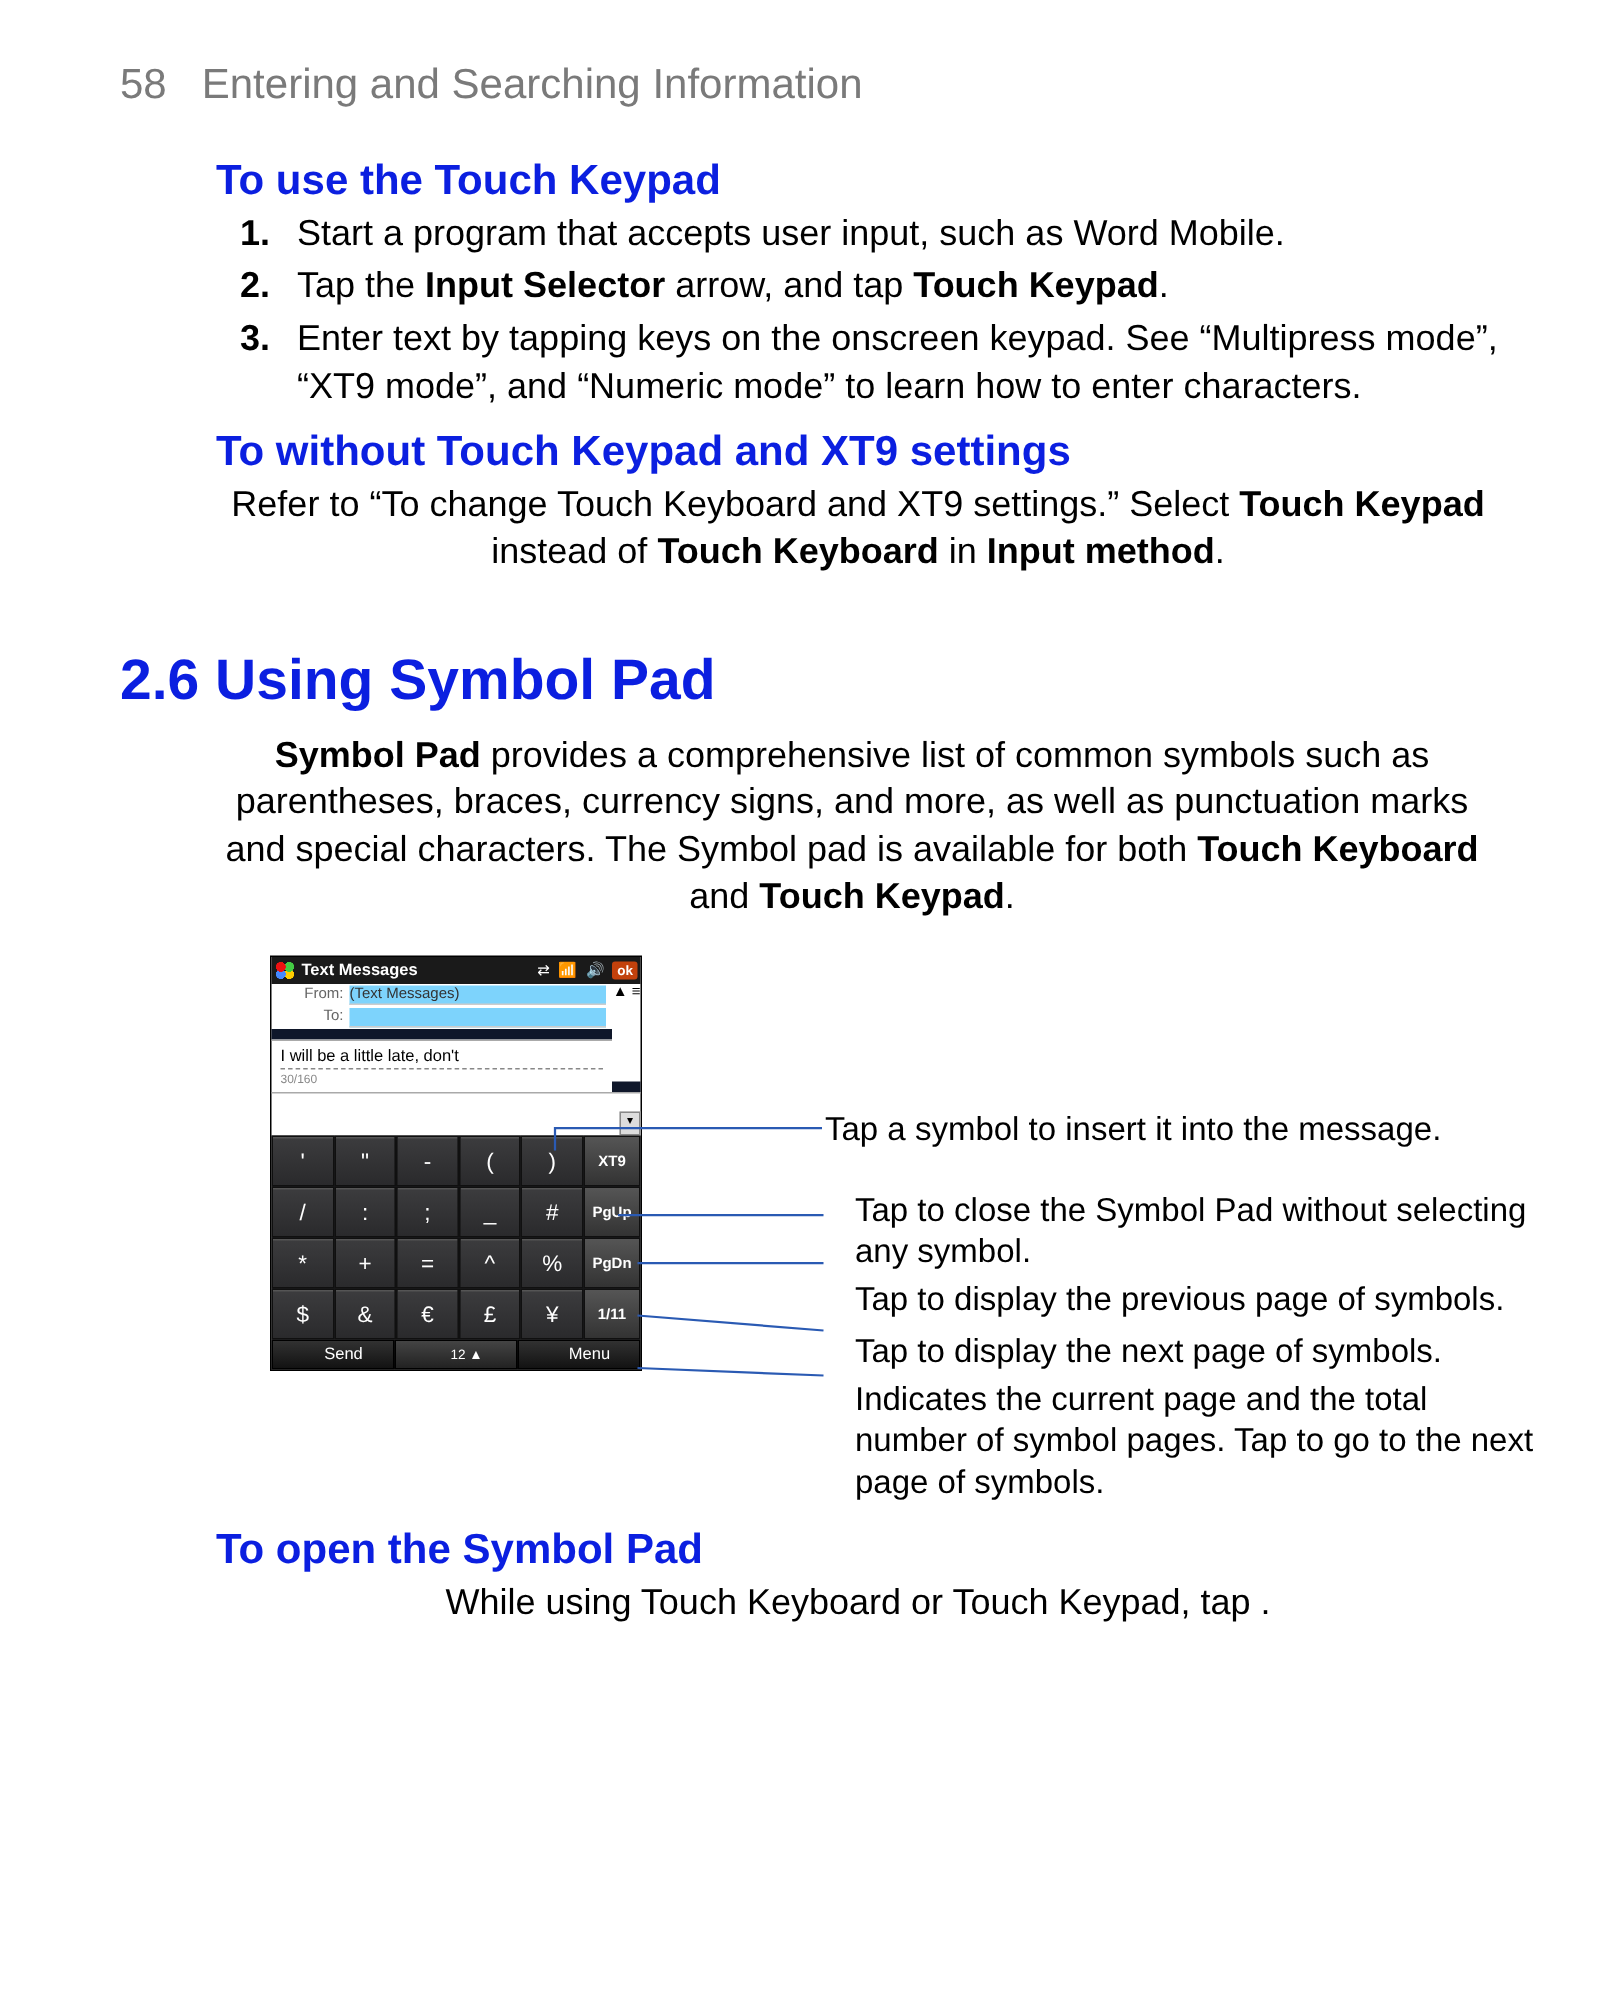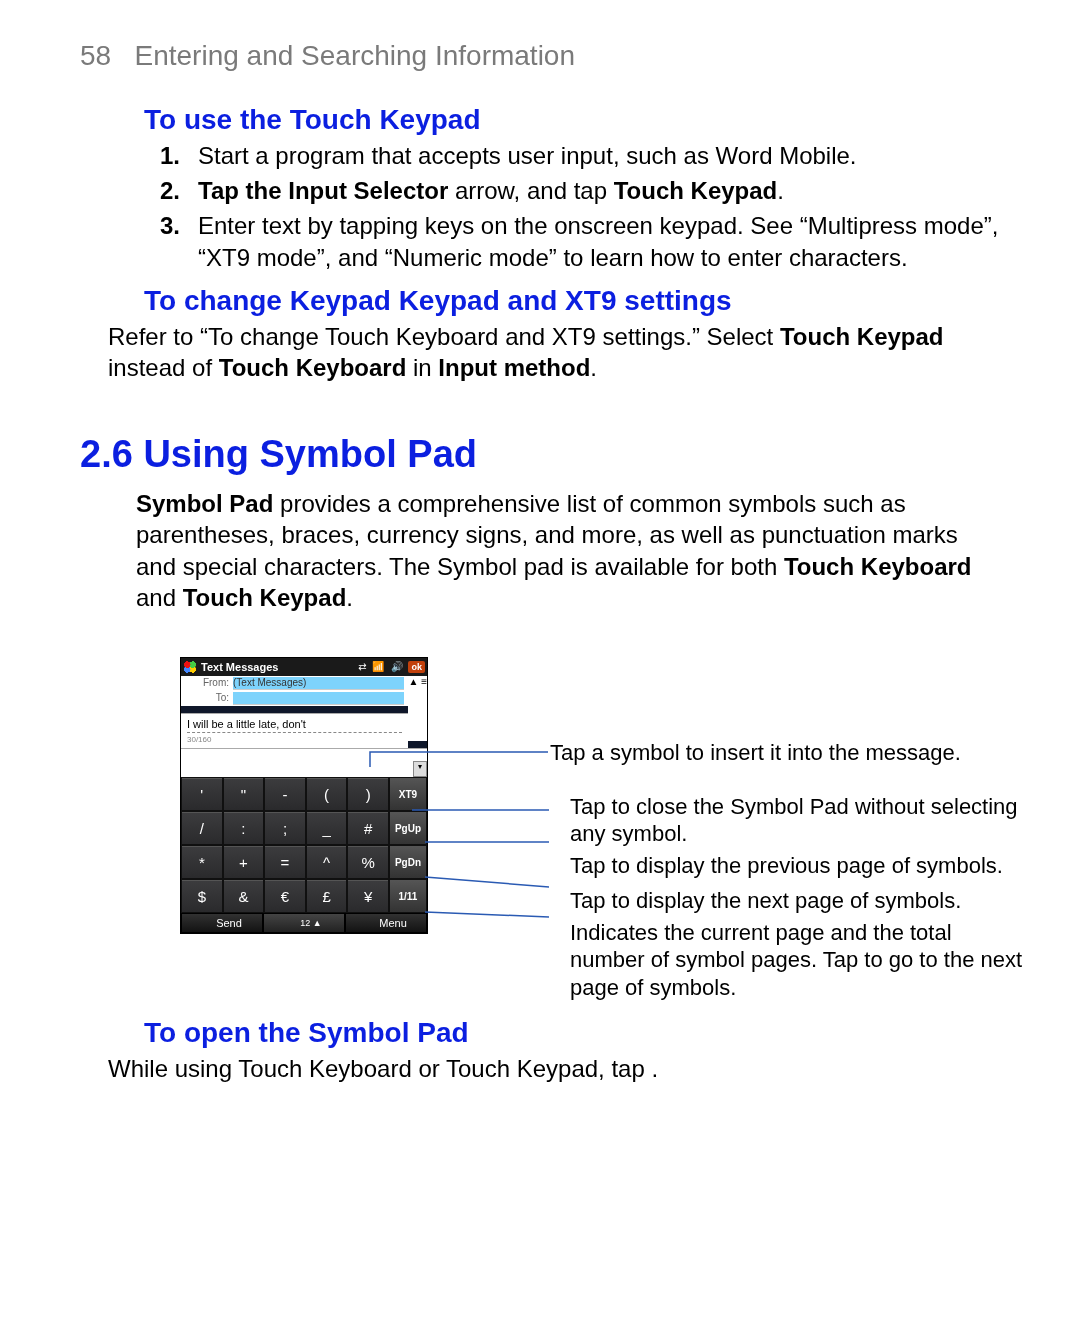--- a/index.html
+++ b/index.html
@@ -39,21 +39,22 @@
     padding-left: 54px;
   }
   .ol > li .num {
     position: absolute;
     left: 16px;
     font-weight: 700;
   }
   .body-p {
     font-size: 24px;
     line-height: 1.3;
-    margin: 4px 0 4px 28px;
+    margin: 4px 0 4px 64px;
+    text-align: center;
   }
   .section-h {
     color: #0b1fe0;
     font-weight: 700;
     font-size: 38px;
     margin: 50px 0 12px 0;
   }
   b { font-weight: 700; }
 
   
@@ -63,21 +64,20 @@
     height: 356px;
   }
   .device {
     width: 246px;
     border: 1px solid #000;
     background: #fff;
     position: absolute;
     left: 0; top: 0;
     font-family: Tahoma, Arial, sans-serif;
     font-size: 10px;
-    margin-top: 20px;
   }
   .titlebar {
     background: #1a1a1a;
     color: #fff;
     display: flex;
     align-items: center;
     height: 18px;
     padding: 0 2px;
     gap: 4px;
   }
@@ -171,29 +171,29 @@
   </div>
 
   <div class="subhead">To use the Touch Keypad</div>
   <ol class="ol">
     <li>
       <span class="num">1.</span>
       <span>Start a program that accepts user input, such as Word Mobile.</span>
     </li>
     <li style="font-weight:700">
       <span class="num">2.</span>
-      <span style="font-weight:700">Tap the </span><b>Input Selector</b><span style="font-weight:400"> arrow, and tap </span><b>Touch Keypad</b><span style="font-weight:400">.</span>
+      <span style="font-weight:400">Tap the </span><b>Input Selector</b><span style="font-weight:400"> arrow, and tap </span><b>Touch Keypad</b><span style="font-weight:400">.</span>
     </li>
     <li>
       <span class="num">3.</span>
       <span>Enter text by tapping keys on the onscreen keypad. See “Multipress mode”, “XT9 mode”, and “Numeric mode” to learn how to enter characters.</span>
     </li>
   </ol>
 
-  <div class="subhead">To change Keypad Keypad and XT9 settings</div>
+  <div class="subhead">To without Touch Keypad and XT9 settings</div>
   <p class="body-p">
     <span>Refer to “To change Touch Keyboard and XT9 settings.” Select </span><b>Touch Keypad</b><span> instead of </span><b>Touch Keyboard</b><span> in </span><b>Input method</b><span>.</span>
   </p>
 
   <h2 class="section-h">2.6  Using Symbol Pad</h2>
 
   <p class="body-p" style="margin-left:56px">
     <b>Symbol Pad</b><span> provides a comprehensive list of common symbols such as parentheses, braces, currency signs, and more, as well as punctuation marks and special characters. The Symbol pad is available for both </span><b>Touch Keyboard</b><span> and </span><b>Touch Keypad</b><span>.</span>
   </p>
 

